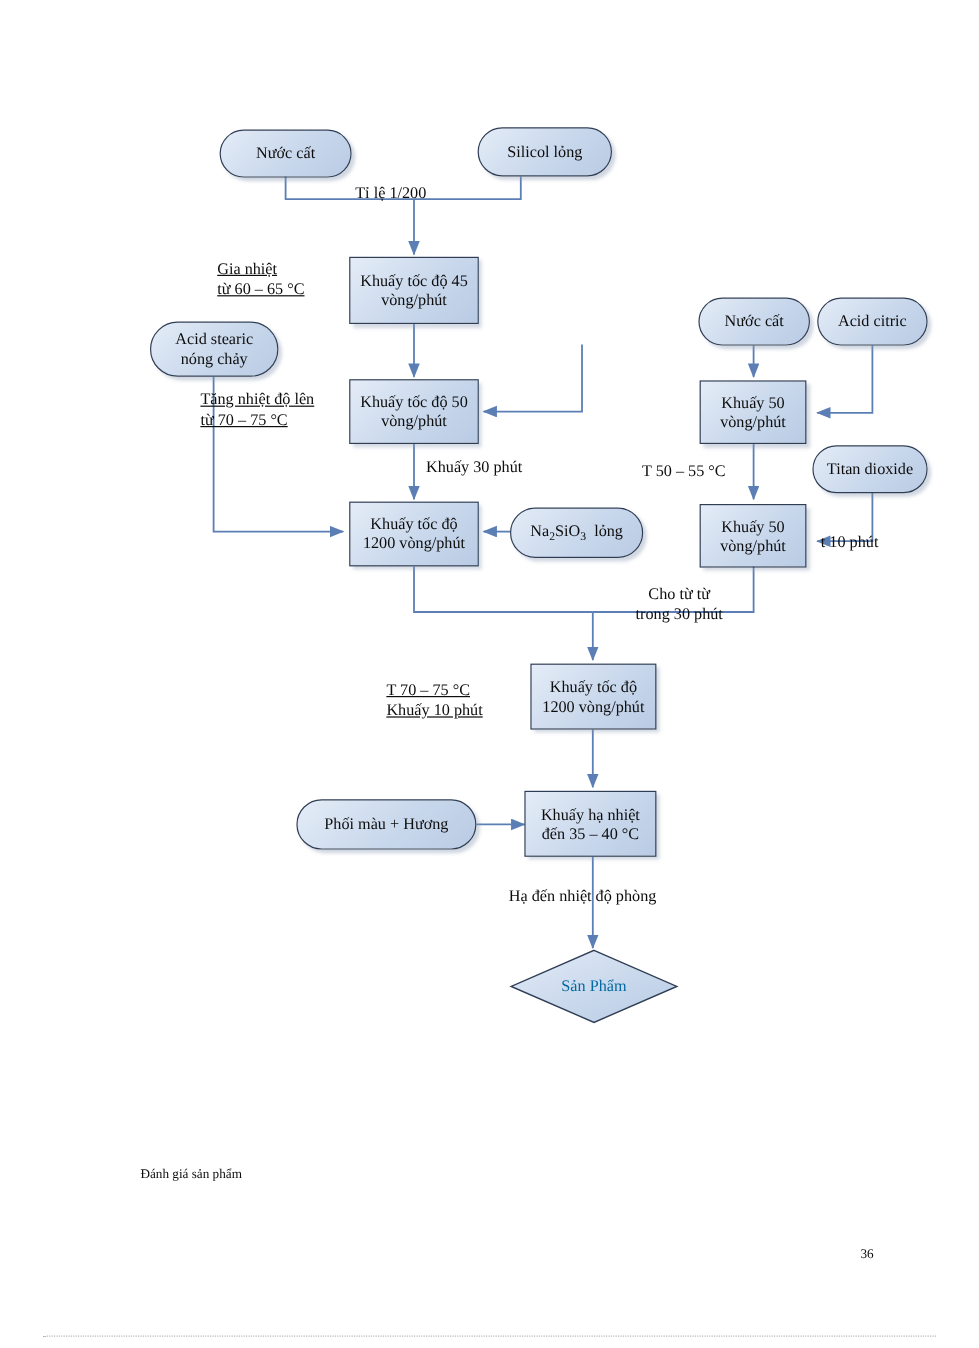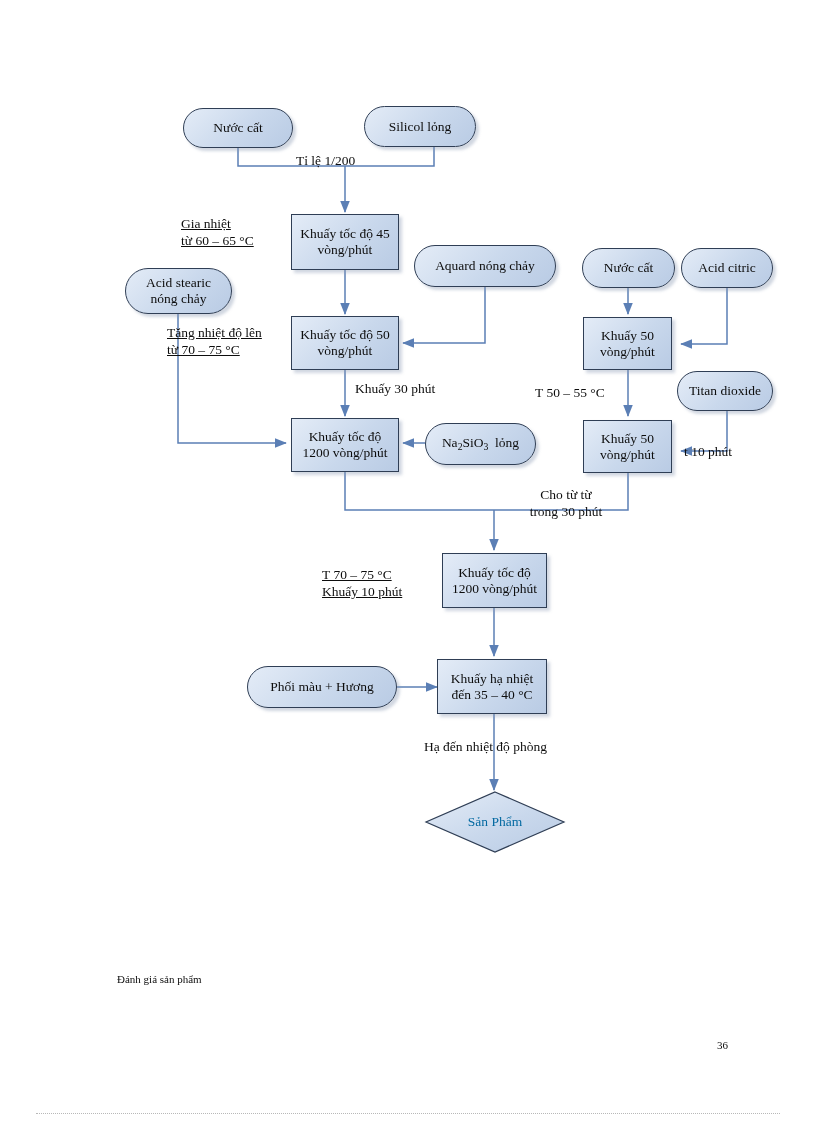--- a/index.html
+++ b/index.html
@@ -136,34 +136,31 @@
       <path d="M397,687 L437,687" marker-end="url(#arrow)"></path>
 
       <path d="M494,714 L494,790" marker-end="url(#arrow)"></path>
     </g>
   </svg>
 
   <div class="node stadium" style="left:183px; top:108px; width:110px; height:40px;">
     <span class="nlabel">Nước cất</span>
   </div>
 
-  <div class="node stadium" style="left:364px; top:106px; width:112px; height:41px;">
+  <div class="node stadium" style="left:398px; top:106px; width:112px; height:41px;">
     <span class="nlabel">Silicol lỏng</span>
   </div>
 
   <div class="node rect" style="left:291px; top:214px; width:108px; height:56px;">
     <span class="nlabel">
       <span>Khuấy tốc độ 45</span><br>
       <span>vòng/phút</span>
     </span>
   </div>
 
-  <div class="node stadium" style="left:414px; top:245px; width:142px; height:42px;">
-    <span class="nlabel">Aquard nóng chảy</span>
-  </div>
 
   <div class="node stadium" style="left:125px; top:268px; width:107px; height:46px;">
     <span class="nlabel">
       <span>Acid stearic</span><br>
       <span>nóng chảy</span>
     </span>
   </div>
 
   <div class="node rect" style="left:291px; top:316px; width:108px; height:54px;">
     <span class="nlabel">

